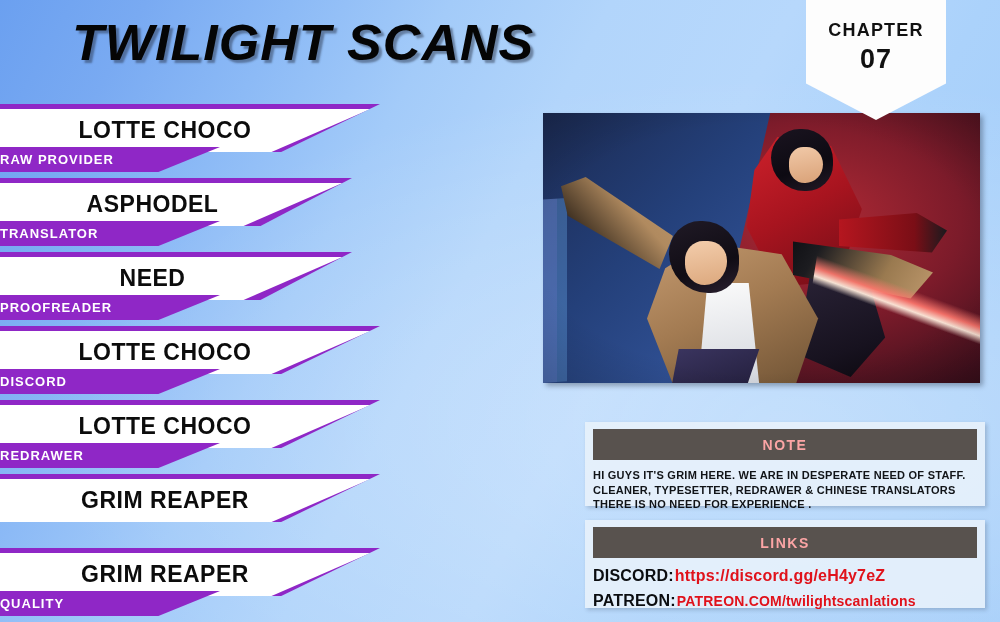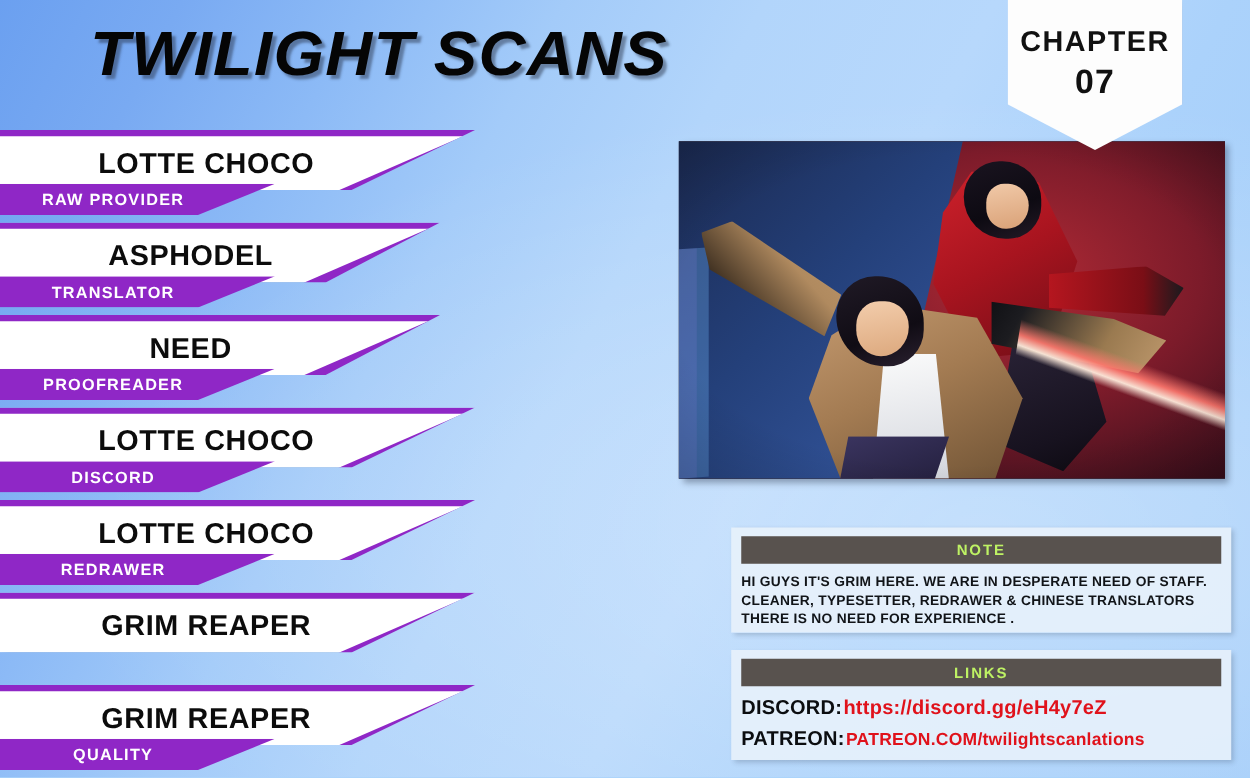--- a/index.html
+++ b/index.html
@@ -56,21 +56,21 @@
     left:806px; top:-2px;
     width:140px; height:122px;
     background:#fdfdfd;
     clip-path:polygon(0 0, 100% 0, 100% 70%, 50% 100%, 0 70%);
     filter:drop-shadow(3px 3px 3px rgba(20,30,50,.38));
     z-index:8;
     text-align:center;
   }
   .chapter-word{
     margin-top:22px;
-    font-size:23px; font-weight:bold;
+    font-size:18px; font-weight:bold;
     letter-spacing:1.2px; color:#111;
   }
   .chapter-num{
     margin-top:3px;
     font-size:27px; font-weight:bold;
     letter-spacing:1px; color:#111;
   }
 
   
   .credits{ position:absolute; left:0; top:104px; width:420px; z-index:5; }
@@ -104,23 +104,22 @@
   .role-plate{
     position:relative;
     margin-top:-5px;
     width:220px; height:25px;
     background:#8f27c6;
     clip-path:polygon(0 0, 100% 0, 72% 100%, 0 100%);
     display:flex; align-items:center;
   }
   .credit-role{
     width:165px;
-    text-align:center;
     font-size:13px; font-weight:bold;
-    letter-spacing:1px; color:#ffffff;padding-left:16px;
+    letter-spacing:1px; color:#ffffff;
   }
 
   
   .credit-row.short .name-plate{ width:352px; }
   .credit-row.short .credit-name{ width:305px; }
 
   
   .artwork{
     position:absolute;
     left:543px; top:113px;
@@ -238,25 +237,25 @@
     width:400px;
     background:rgba(232,241,251,.88);
     box-shadow:2px 2px 4px rgba(30,45,70,.22);
     z-index:5;
     padding:7px 8px 10px;
   }
   .info-box.note{ top:422px; height:84px; }
   .info-box.links{ top:520px; height:88px; }
 
   .info-header{
-    height:22px;
+    height:31px;
     background:#58524e;
     display:flex; align-items:center; justify-content:center;
-    color:#bef264;
-    font-size:12px; font-weight:bold; letter-spacing:1.5px;
+    color:#fca5a5;
+    font-size:14px; font-weight:bold; letter-spacing:1.5px;
   }
   .note-body{
     margin-top:8px;
     font-size:11px; font-weight:bold;
     line-height:1.32;
     letter-spacing:.25px;
     color:#111418;
   }
   .links-body{ margin-top:9px; }
   .link-line{

